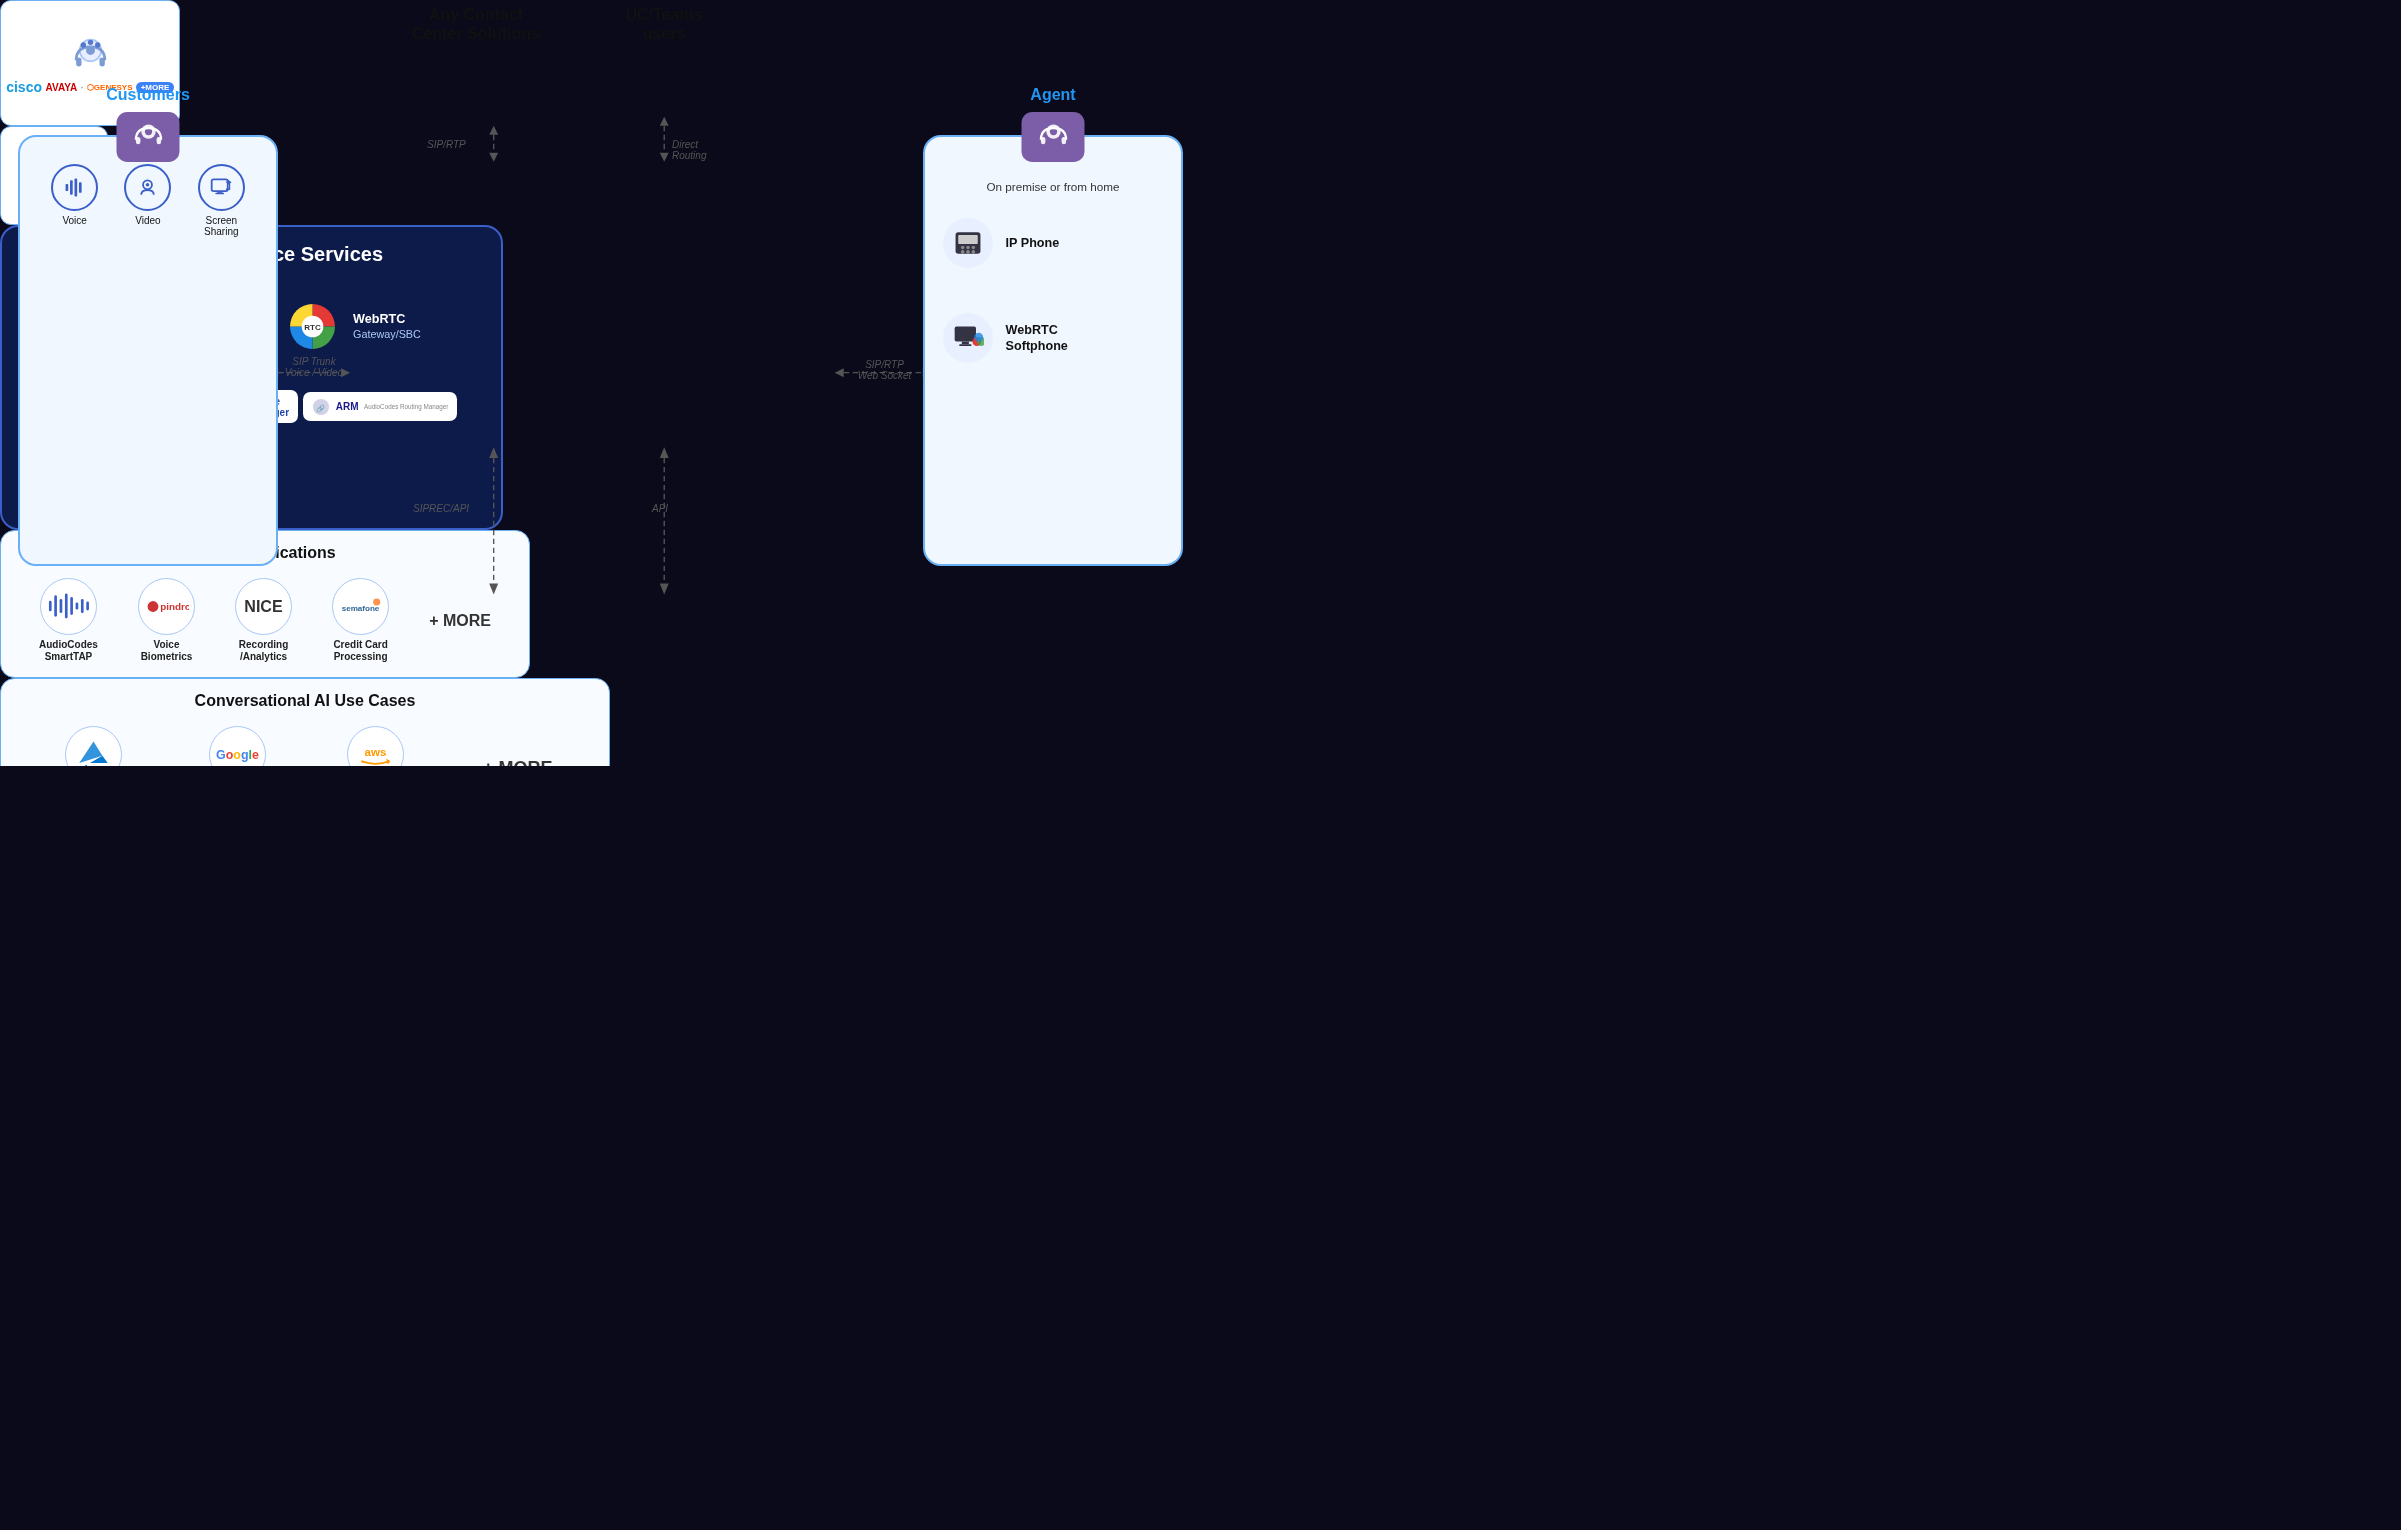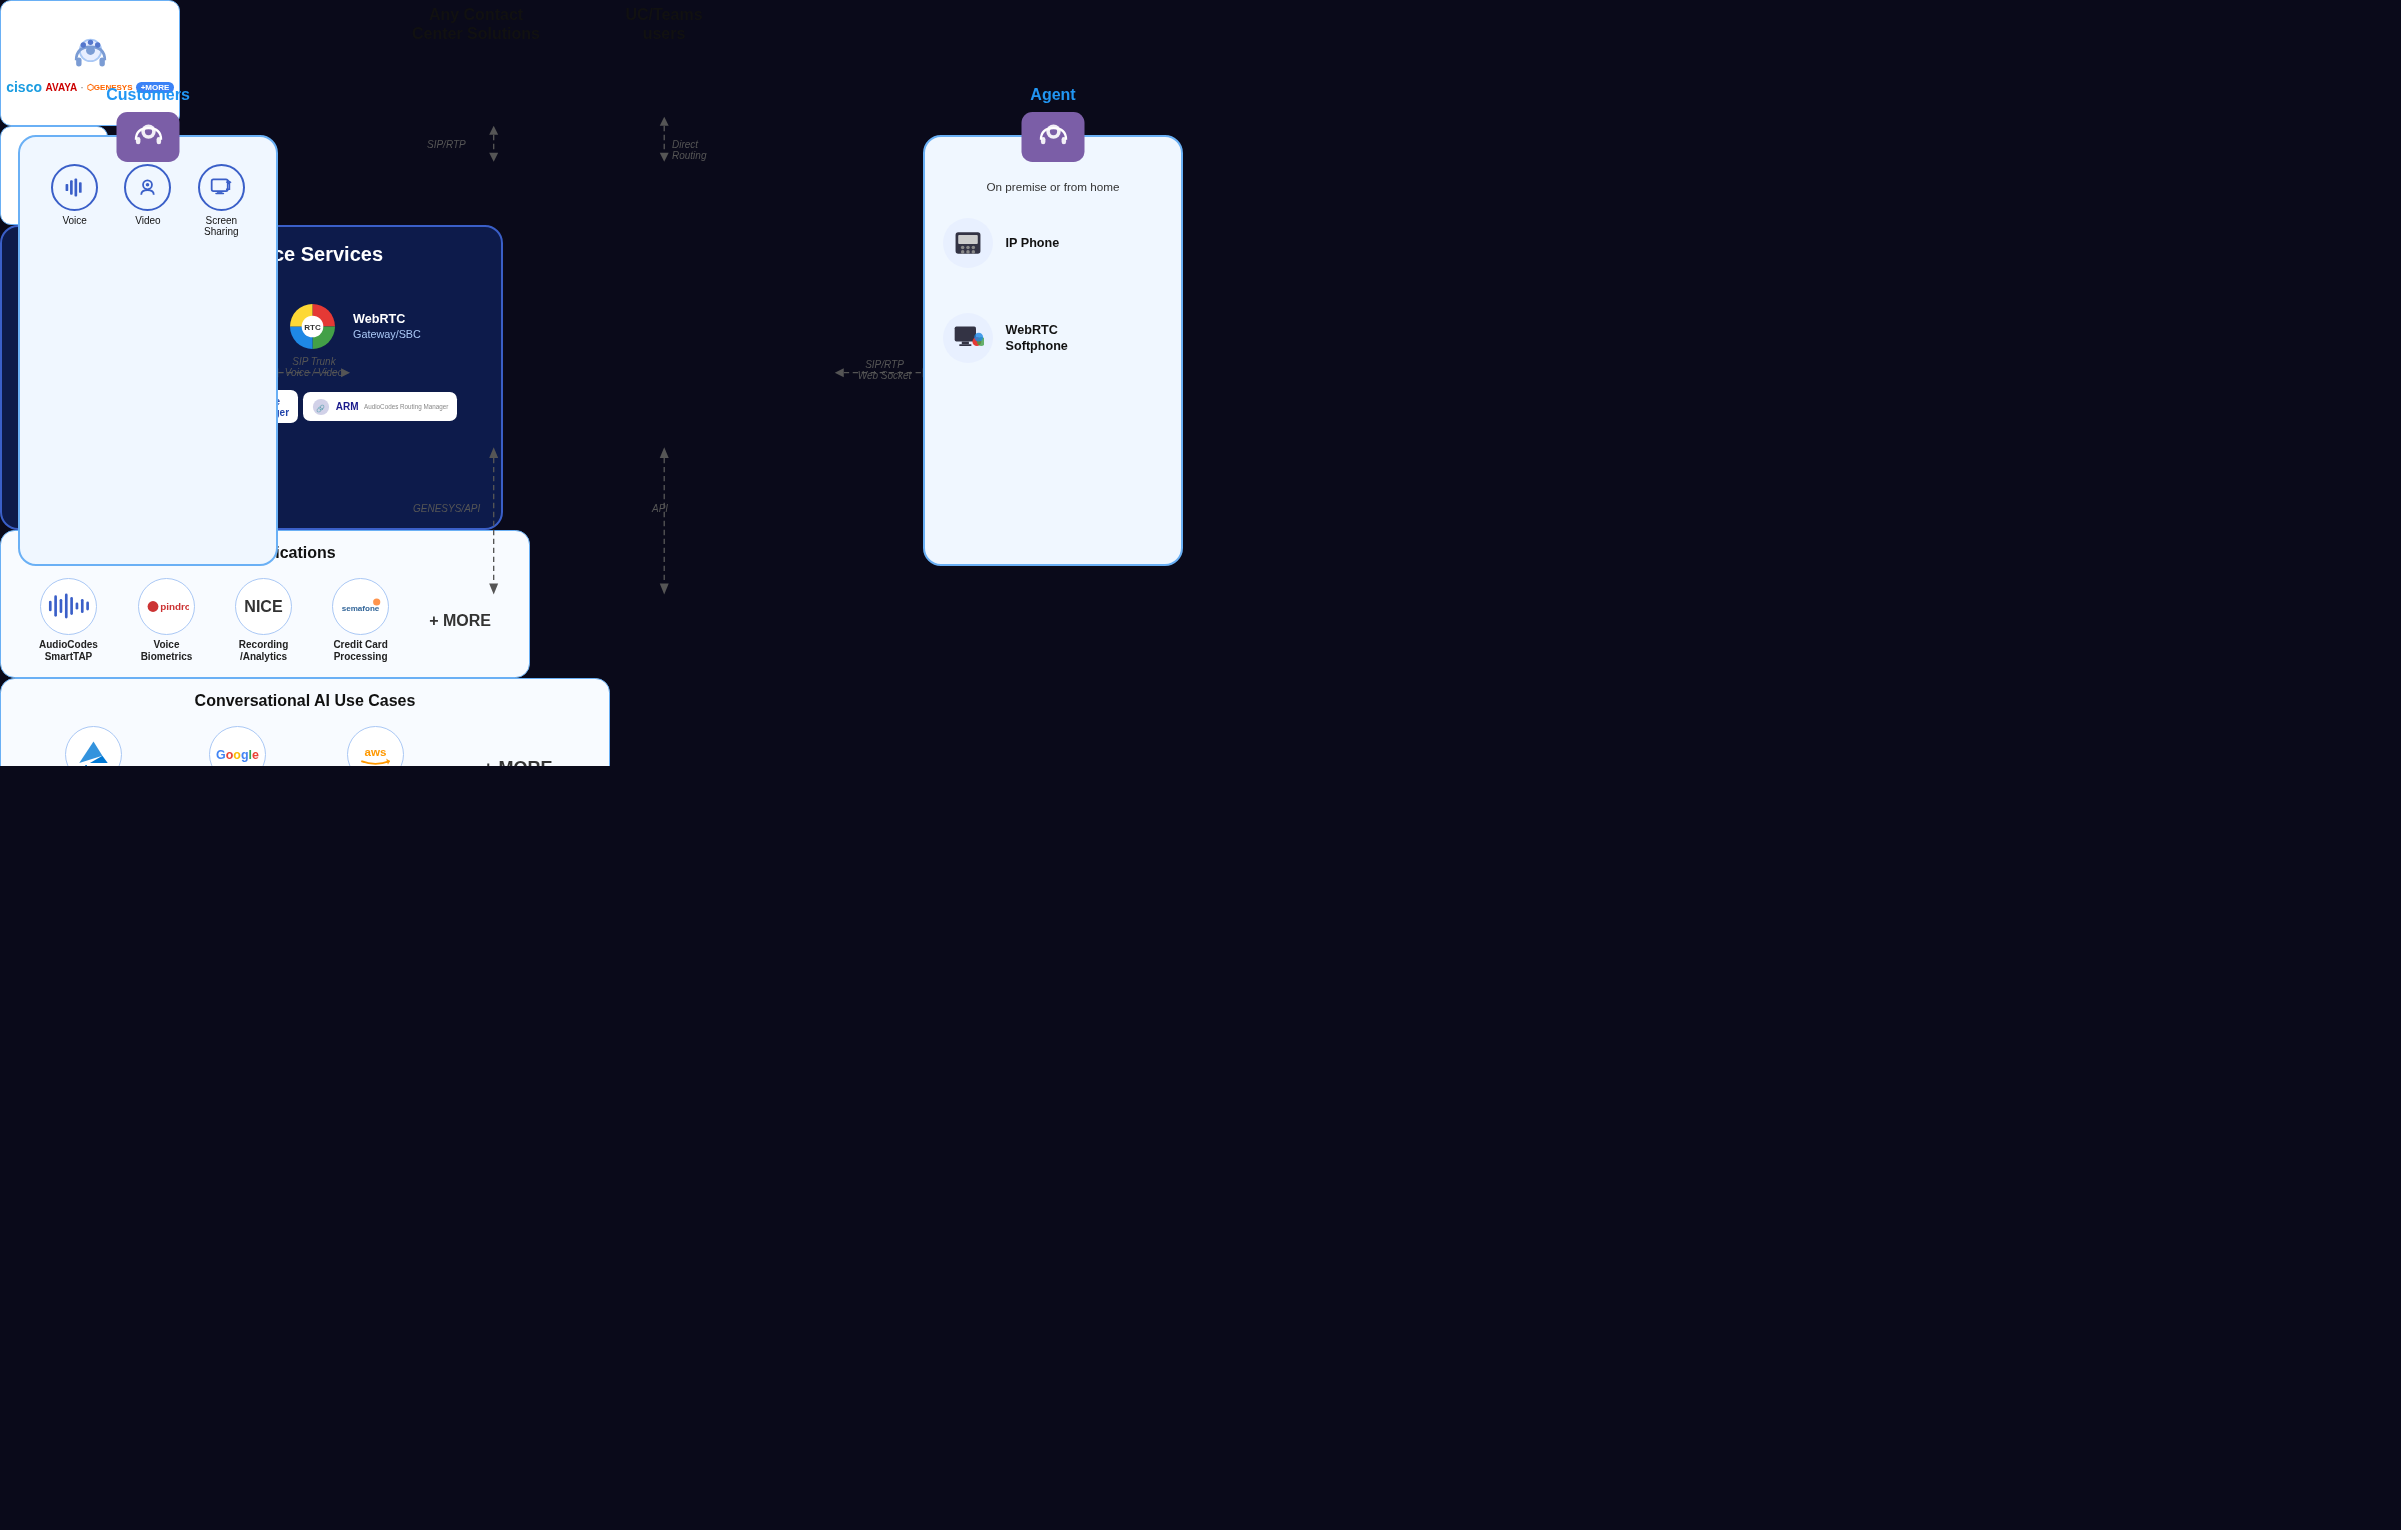--- a/index.html
+++ b/index.html
@@ -535,21 +535,21 @@
         </div>
         <span class="bottom-icon-label">Screen<br>Sharing</span>
       </div>
     </div>
   </div>
 
   <div class="arrow-label" style="left:278px; top:356px; width:72px; text-align:center;">SIP Trunk<br>Voice / Video</div>
 
   <div class="arrow-label" style="left:844px; top:359px; width:81px; text-align:center;">SIP/RTP<br>Web Socket</div>
 
-  <div class="arrow-label" style="left:413px; top:503px;">GENESYS/API</div>
+  <div class="arrow-label" style="left:413px; top:503px;">SIPREC/API</div>
 
   <div class="arrow-label" style="left:652px; top:503px;">API</div>
 
   <div class="top-label" style="right:18px; top:85px; width:260px; color:#2196f3;">Agent</div>
 
   <div class="agent-box box">
 
     <div class="agent-header">
       <svg width="36" height="36" viewBox="0 0 40 40">
         <circle cx="20" cy="14" r="8" fill="white" opacity="0.9"></circle>

